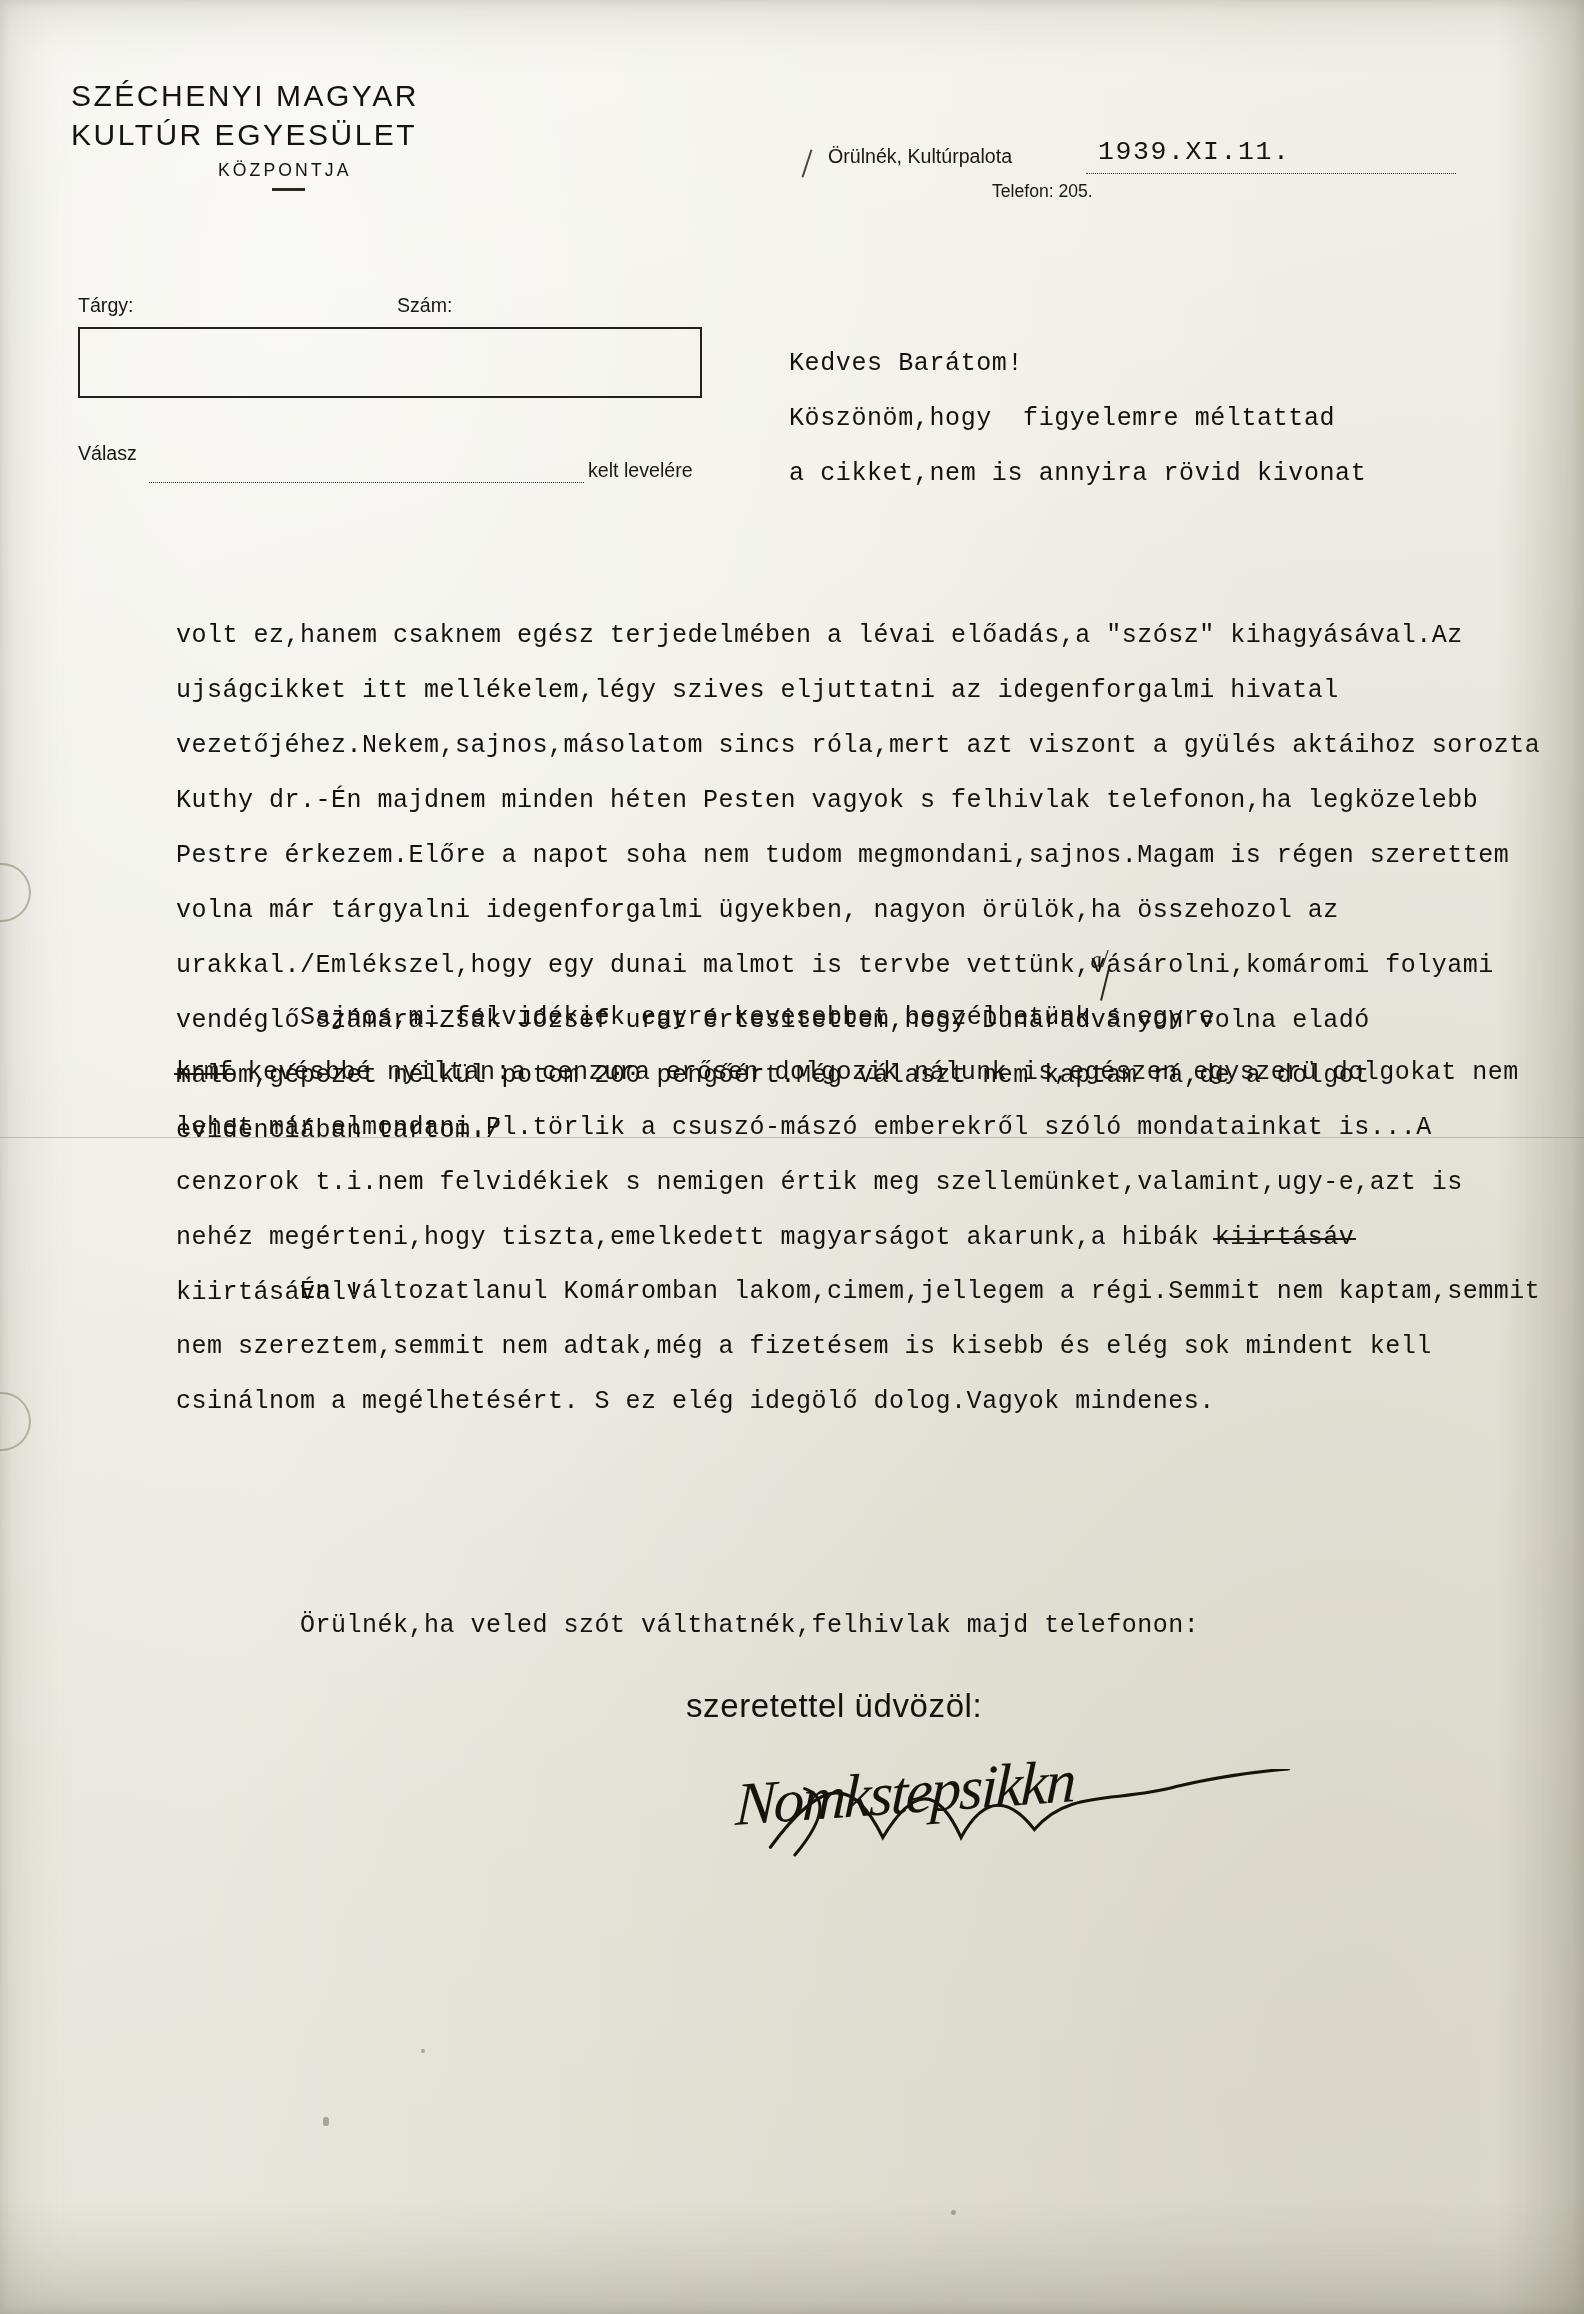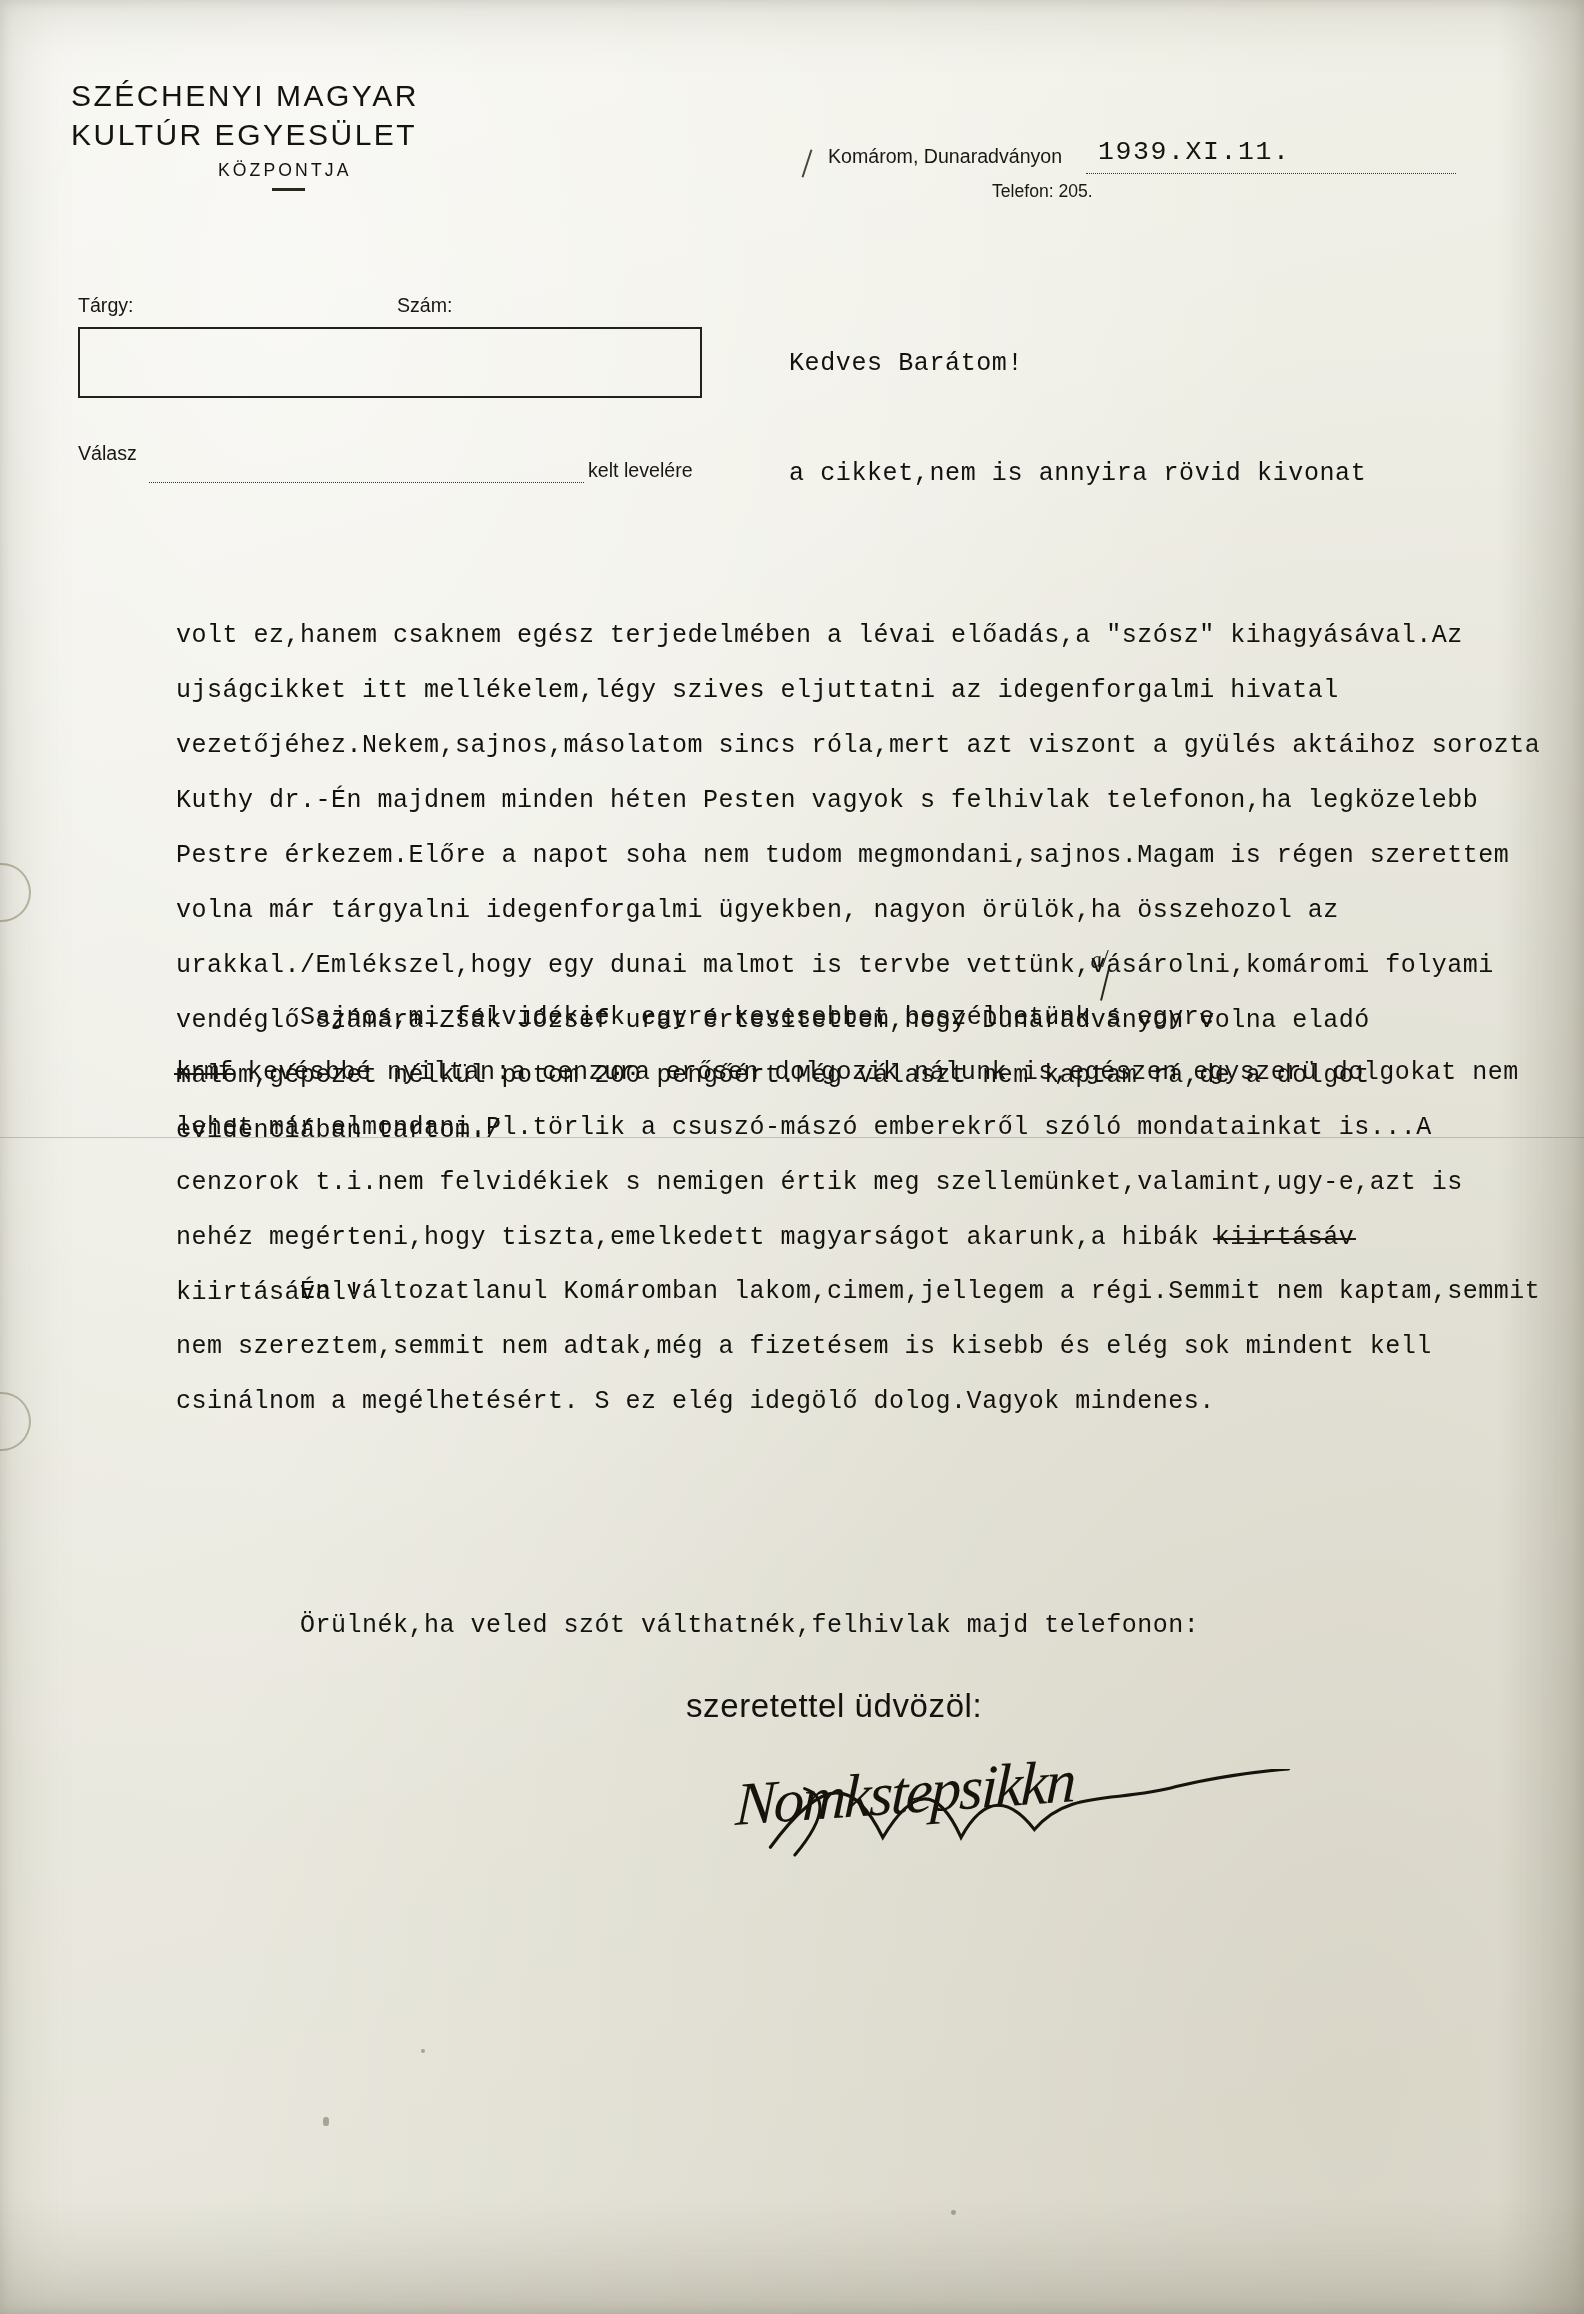--- a/index.html
+++ b/index.html
@@ -307,33 +307,34 @@
   <div class="paper-tint"></div>
 
   <div class="letterhead">
     <div class="lh-line1">SZÉCHENYI MAGYAR</div>
     <div class="lh-line2">KULTÚR EGYESÜLET</div>
     <div class="lh-line3">KÖZPONTJA</div>
     <div class="lh-rule"></div>
   </div>
 
   <div class="slash-mark"></div>
-  <div class="place-block">Komárom, Dunaradványon</div>
+  <div class="place-block">Örülnék, Kultúrpalota</div>
   <div class="dateline">1939.XI.11.</div>
   <div class="date-underline"></div>
   <div class="phone">Telefon: 205.</div>
 
   <div class="targy-label">Tárgy:</div>
   <div class="szam-label">Szám:</div>
   <div class="form-box"></div>
   <div class="valasz-label">Válasz</div>
   <div class="valasz-dots"></div>
   <div class="kelt-label">kelt levelére</div>
 
   <div class="typed greeting">Kedves Barátom!</div>
+  <div class="typed line2">Köszönöm,hogy  figyelemre méltattad</div>
   <div class="typed line3">a cikket,nem is annyira rövid kivonat</div>
 
   <div class="body-block">
     <span class="para-indent">volt ez,hanem csaknem egész terjedelmében a lévai előadás,a "szósz" kihagyásával.Az ujságcikket itt mellékelem,légy szives eljuttatni az idegenforgalmi hivatal vezetőjéhez.Nekem,sajnos,másolatom sincs róla,mert azt viszont a gyülés aktáihoz sorozta Kuthy dr.-Én majdnem minden héten Pesten vagyok s felhivlak telefonon,ha legközelebb Pestre érkezem.Előre a napot soha nem tudom megmondani,sajnos.Magam is régen szerettem volna már tárgyalni idegenforgalmi ügyekben, nagyon örülök,ha összehozol az urakkal./Emlékszel,hogy egy dunai malmot is tervbe vettünk,vásárolni,komáromi folyami vendéglő számára.Zsák József urat értesitettem,hogy Dunaradványon volna eladó malom,gépezet nélkül potom 200 pengőért.Még választ nem kaptam rá,de a dolgot evidenciában tartom./</span>
   </div>
 
   <div class="hand-insert">a/</div>
   <div class="hand-caret"></div>
 
   <div class="body-block" style="top:990px;"><span>        </span><span>Sajnos,mi felvidékiek egyre kevesebbet beszélhetünk s egyre</span>

